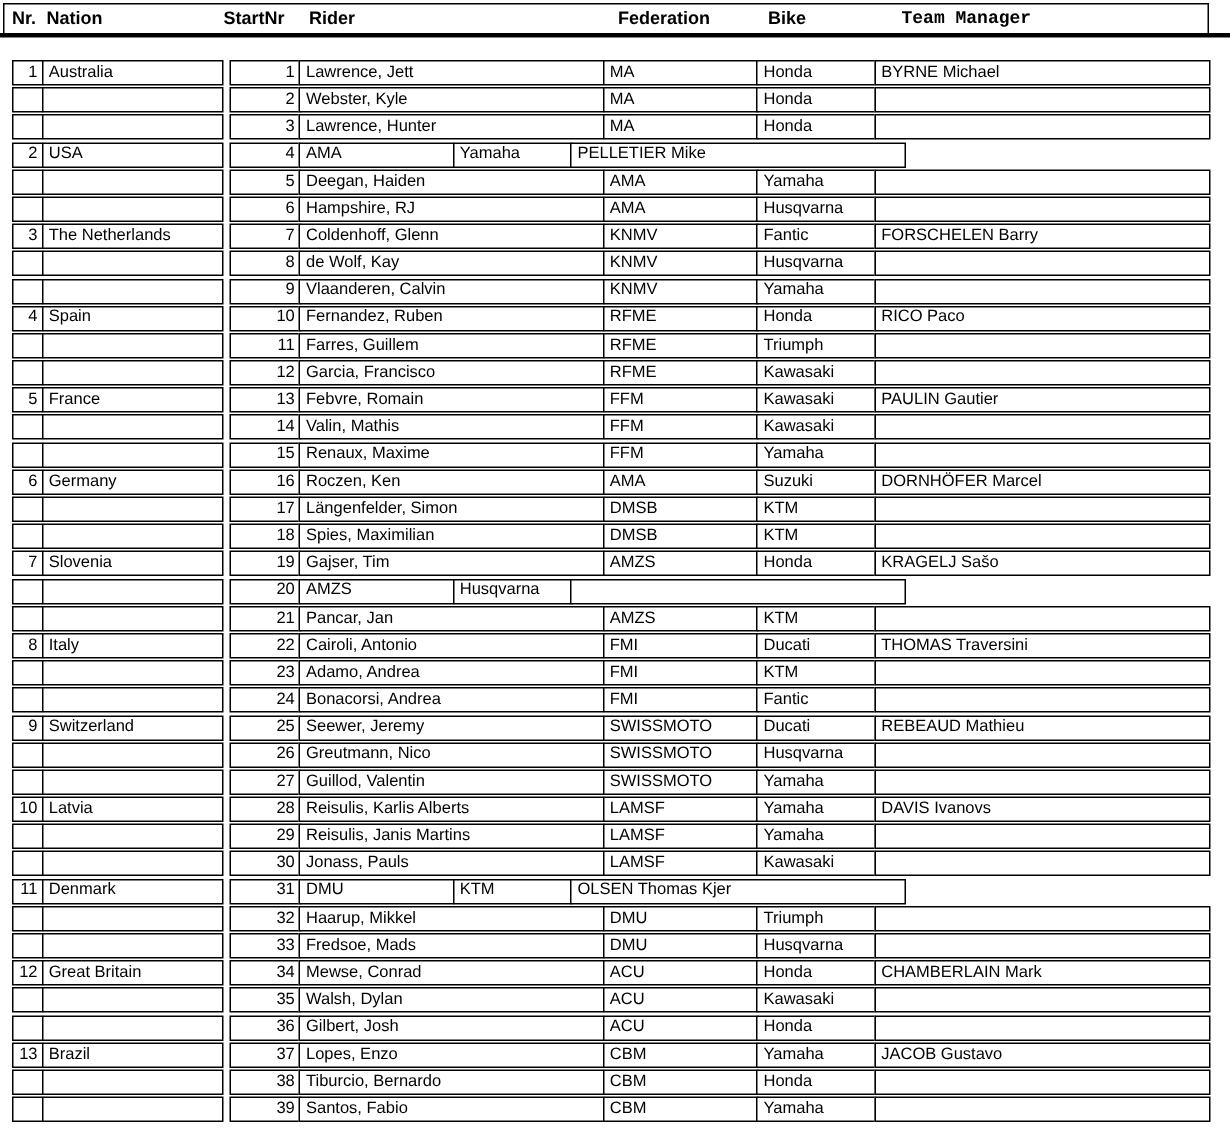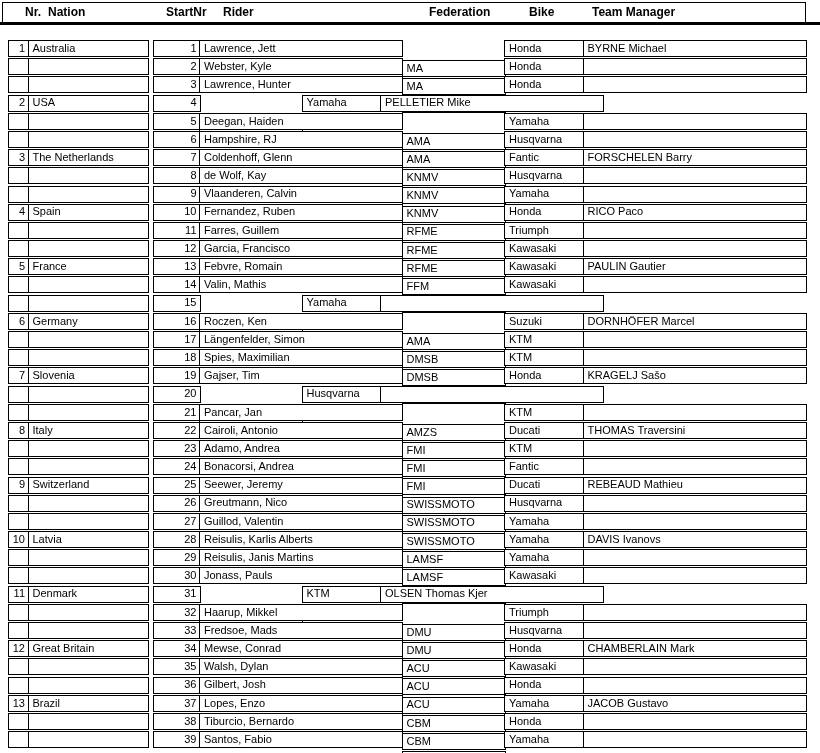--- a/index.html
+++ b/index.html
@@ -20,29 +20,28 @@
     border: 1.5px solid #000;
     border-bottom: none;
   }
   .header-label {
     position: absolute;
     top: 0; height: 19px;
     line-height: 19px;
     font-size: 12px;
     font-weight: bold;
     white-space: nowrap;
-    margin-left: 17px;
   }
   .hl-nr        { left: 5px; }
   .hl-nation    { left: 28px; }
   .hl-startnr   { left: 146px; }
   .hl-rider     { left: 203px; }
   .hl-federation{ left: 409px; }
   .hl-bike      { left: 509px; }
-  .hl-manager   { left: 572px; }
+  .hl-manager   { left: 598px; font-family: Liberation Mono, monospace; }
   .header-rule {
     position: absolute;
     left: 0; top: 22px;
     width: 820px; height: 3px;
     background: #000;
   }
 
   
   .table-body {
     position: absolute;
@@ -66,21 +65,21 @@
     background: #fff;
   }
   .cell + .cell { margin-left: -1.5px; }
   .num { justify-content: flex-end; padding-right: 3px; }
   .txt { justify-content: flex-start; padding-left: 4px; }
   .c-nr      { width: 21px; }
   .c-nation  { width: 121px; }
   .spacer    { width: 4px; border: none; background: transparent; }
   .c-startnr { width: 48px; margin-left: 0 !important; }
   .c-rider   { width: 204px; }
-  .c-fed     { width: 104px; margin-top: 20px; }
+  .c-fed     { width: 104px; }
   .c-bike    { width: 80px; }
   .c-mgr     { width: 224px; }
 </style>
 </head>
 <body>
 
 <div class="page">
 
   <div class="header-box">
     <span class="header-label hl-nr">Nr.</span>
@@ -231,20 +230,21 @@
       <div class="cell txt c-rider">Valin, Mathis</div>
       <div class="cell txt c-fed">FFM</div>
       <div class="cell txt c-bike">Kawasaki</div>
       <div class="cell txt c-mgr"></div>
     </div>
       <div class="row">
       <div class="cell num c-nr"></div>
       <div class="cell txt c-nation"></div>
       <div class="spacer"></div>
       <div class="cell num c-startnr">15</div>
+      <div class="cell txt c-rider">Renaux, Maxime</div>
       <div class="cell txt c-fed">FFM</div>
       <div class="cell txt c-bike">Yamaha</div>
       <div class="cell txt c-mgr"></div>
     </div>
       <div class="row">
       <div class="cell num c-nr">6</div>
       <div class="cell txt c-nation">Germany</div>
       <div class="spacer"></div>
       <div class="cell num c-startnr">16</div>
       <div class="cell txt c-rider">Roczen, Ken</div>

